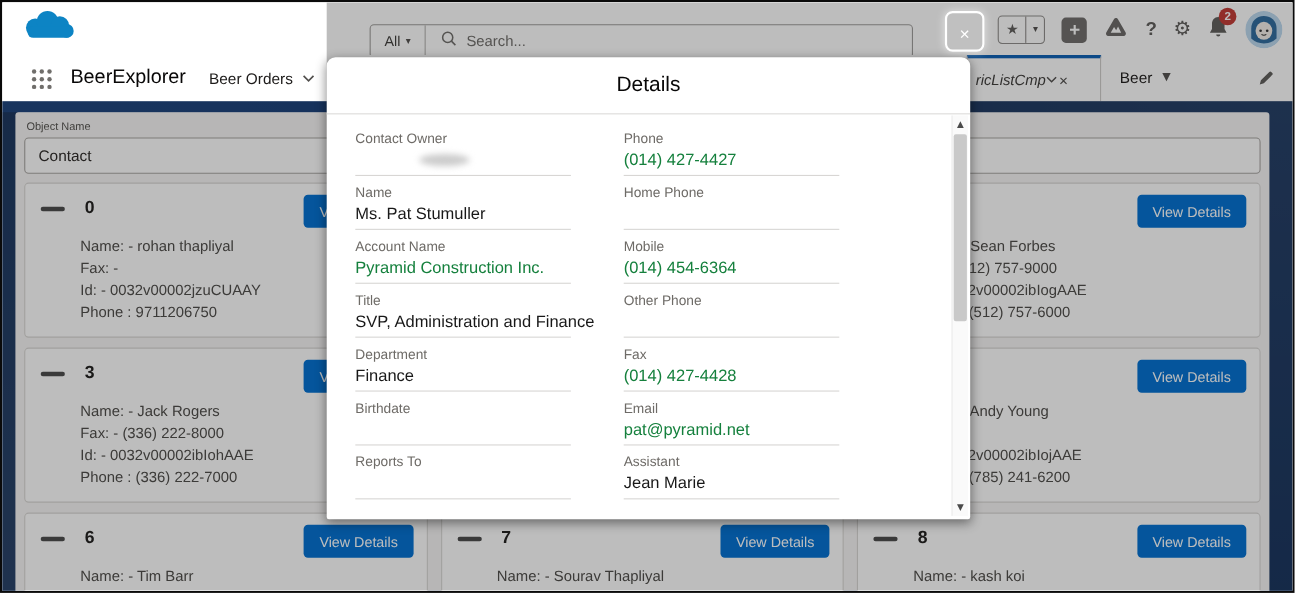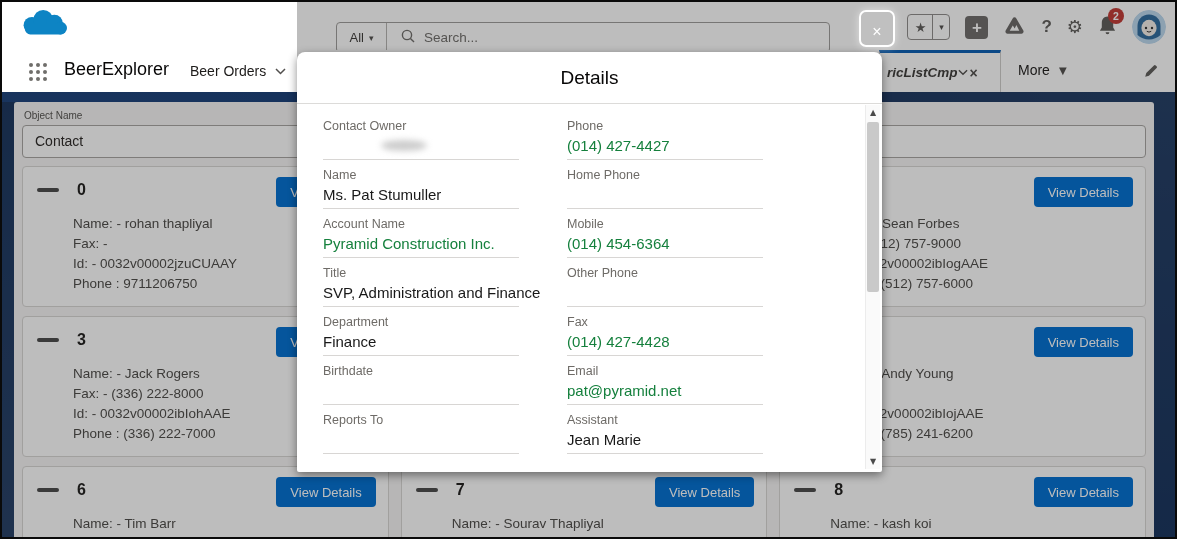--- a/index.html
+++ b/index.html
@@ -26,21 +26,21 @@
   .bell-wrap { position:relative; }
   .badge { position:absolute; right:-7px; top:-7px; min-width:16px; height:16px; border-radius:8px; background:#c23934; color:#fff; font-size:10.5px; font-weight:bold; display:flex; align-items:center; justify-content:center; padding:0 3px; }
   .avatar { width:34px; height:34px; border-radius:50%; overflow:hidden; }
 
   
   .tab-bar { position:absolute; left:0; top:48px; width:100%; height:42px; background:#fff; }
   .waffle { position:absolute; left:27px; top:13px; display:grid; grid-template-columns:repeat(3,4px); gap:3px; cursor:pointer; }
   .waffle i { width:4px; height:4px; border-radius:50%; background:#706e6b; display:block; }
   .app-name { position:absolute; left:62px; top:9px; font-size:18px; color:#080707; }
   .primary-tab { position:absolute; left:188px; top:13px; font-size:14px; color:#1d1b1a; display:flex; align-items:center; gap:9px; cursor:pointer; }
-  .component-tab { position:absolute; left:877px; top:0; height:42px; width:122px; border-top:3px solid #0a5fb5; border-left:1px solid #cfcdcb; border-right:1px solid #cfcdcb; display:flex; align-items:center; gap:0; padding:0 7px; cursor:pointer; background:#fff;font-weight:bold; }
+  .component-tab { position:absolute; left:877px; top:0; height:42px; width:122px; border-top:3px solid #0a5fb5; border-left:1px solid #cfcdcb; border-right:1px solid #cfcdcb; display:flex; align-items:center; gap:0; padding:0 7px; cursor:pointer; background:#fff; }
   .component-tab .tab-label { font-style:italic; font-size:13.5px; color:#3e3c3a; white-space:nowrap; }
   .tab-x { font-size:14px; color:#514f4d; margin-left:2px; }
   .more-menu { position:absolute; left:1016px; top:12px; font-size:14px; color:#1d1b1a; display:flex; align-items:center; gap:9px; cursor:pointer; }
   .pencil { position:absolute; right:16px; top:13px; cursor:pointer; }
 
   
   .page { position:absolute; left:0; top:90px; width:100%; height:449px; background:#16325c;
           background-image:radial-gradient(circle at 0% 110%, rgba(255,255,255,0.07) 0, transparent 45%),
                            radial-gradient(circle at 100% -10%, rgba(255,255,255,0.06) 0, transparent 40%); }
   .panel { position:absolute; left:12px; right:21px; top:10px; bottom:-30px; background:#f7f6f5; border-radius:3px; padding:5px 8px; }
@@ -164,21 +164,21 @@
         </svg>
     </span>
     <span class="component-tab">
       <span class="tab-label">ricListCmp</span>
       <svg width="10" height="7" viewBox="0 0 11 7">
           <polyline points="1,1 5.5,5.5 10,1" fill="none" stroke="#514f4d" stroke-width="1.5"></polyline>
         </svg>
       <span class="tab-x">×</span>
     </span>
     <span class="more-menu">
-      <span>More</span>
+      <span>Beer</span>
       <span class="caret" style="font-size:10px;">▼</span>
     </span>
     <span class="pencil">
       <svg width="16" height="16" viewBox="0 0 18 18">
           <path d="M2.5 15.5l1.2-4.2 8.6-8.6a1.4 1.4 0 0 1 2 0l1 1a1.4 1.4 0 0 1 0 2l-8.6 8.6z" fill="#5f5d5b"></path>
         </svg>
     </span>
   </div>
 
   <div class="page">

